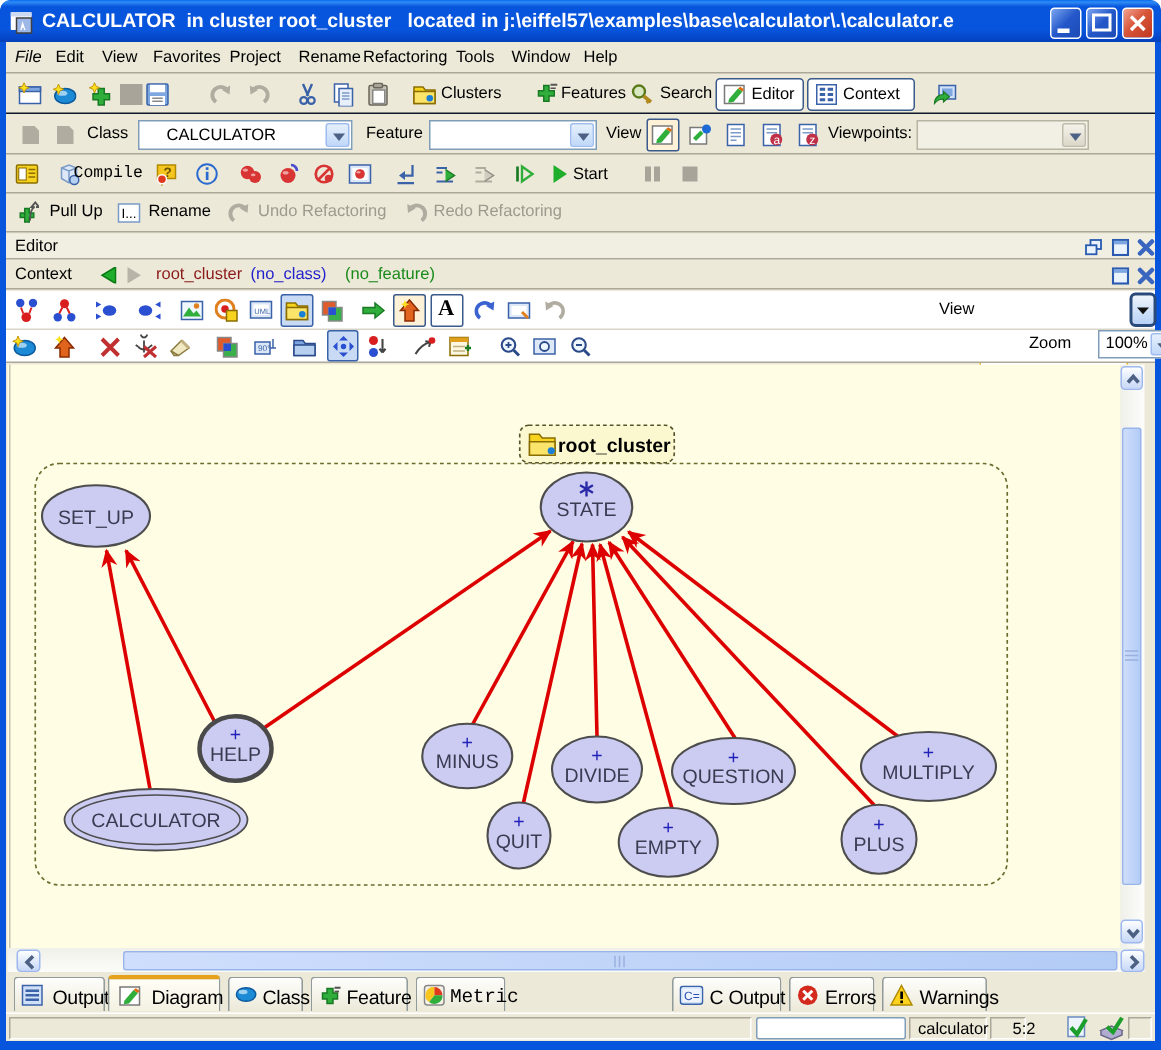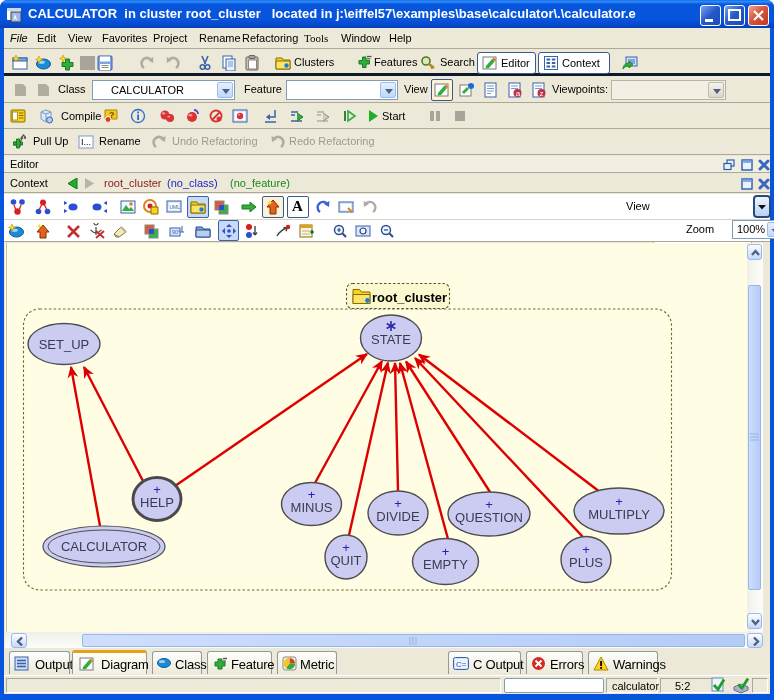--- a/index.html
+++ b/index.html
@@ -10,21 +10,21 @@
   background:linear-gradient(180deg,#0a6cf1 0%, #2f8cf5 5%, #0855dd 16%, #0855dd 70%, #0646c8 92%, #0340b5 100%);
   border-radius:7px 7px 0 0; color:#fff; }
 #titleicon { position:absolute; left:7px; top:7px; width:16px; height:16px; }
 #titletext { position:absolute; left:28px; top:6px; font-size:13px; font-weight:bold; color:#fff; white-space:nowrap; letter-spacing:0px; }
 .winbtn { position:absolute; top:5px; width:21px; height:21px; border-radius:3px; border:1px solid #fff; }
 .wb-min, .wb-max { background:linear-gradient(135deg,#7ba5f0 0%, #2357c9 50%, #1e4bb5 100%); }
 .wb-close { background:linear-gradient(135deg,#f2a390 0%, #d8563a 45%, #c03820 100%); }
 #menubar { position:absolute; left:4px; top:28px; width:766px; height:21px; background:#ECE9D8; border-bottom:1px solid #ACA899; }
 #menubar span { position:absolute; top:4px; color:#000; }
 .tbar { position:absolute; left:4px; width:766px; background:#ECE9D8; }
-#tb1 { top:50px; height:26px; border-bottom:3px solid #0f172a; }
+#tb1 { top:50px; height:26px; border-bottom:1px solid #0f172a; }
 #tb2 { top:77px; height:26px; border-bottom:1px solid #ACA899; }
 #tb3 { top:104px; height:25px; border-bottom:1px solid #ACA899; }
 #tb4 { top:130px; height:25px; border-bottom:1px solid #ACA899; }
 .icon { position:absolute; width:16px; height:16px; }
 .lbl { position:absolute; top:6px; color:#000; }
 .combo { position:absolute; background:#fff; border:1px solid #7F9DB9; height:20px; }
 .combo .btn { position:absolute; right:1px; top:1px; bottom:1px; width:16px;
   background:linear-gradient(180deg,#e6f0fc,#c0d8f8); border:1px solid #9ebcf0; border-radius:2px; }
 .combo .btn:after { content:""; position:absolute; left:4px; top:6px; border:4px solid transparent; border-top:5px solid #4d6185; }
 #edhdr { position:absolute; left:4px; top:156px; width:766px; height:17px; background:#F1EFE2; border-bottom:1px solid #ACA899; }
@@ -72,21 +72,21 @@
     </div>
 </div>
 <div id="menubar">
   <span style="left:6px;font-style:italic;">File</span>
     <span style="left:33px;">Edit</span>
     <span style="left:64px;">View</span>
     <span style="left:98px;">Favorites</span>
     <span style="left:149px;">Project</span>
     <span style="left:195px;">Rename</span>
     <span style="left:238px;">Refactoring</span>
-    <span style="left:300px;font-family:Liberation Serif, serif;">Tools</span>
+    <span style="left:300px;">Tools</span>
     <span style="left:337px;">Window</span>
     <span style="left:385px;">Help</span>
 </div>
 <div class="tbar" id="tb1">
   <svg class="icon" style="left:8px;top:5px;" viewBox="0 0 16 16">
       <rect x="1" y="3" width="14" height="11" fill="#fff" stroke="#3a62a8"></rect>
       <rect x="1" y="3" width="14" height="3" fill="#7ea6e0" stroke="#3a62a8"></rect>
       <path d="M4 0 L5 2.5 L7.5 3.5 L5 4.5 L4 7 L3 4.5 L0.5 3.5 L3 2.5 Z" fill="#ffe01e" stroke="#c09000" stroke-width="0.6"></path>
     </svg>
   <svg class="icon" style="left:31px;top:5px;" viewBox="0 0 16 16">
@@ -245,21 +245,21 @@
         <line x1="9" y1="5" x2="13.5" y2="5"></line>
         <line x1="9" y1="7.5" x2="13.5" y2="7.5"></line>
         <line x1="9" y1="10" x2="13.5" y2="10"></line>
       </g>
     </svg>
   <svg class="icon" style="left:34px;top:4px;" viewBox="0 0 16 16">
       <path d="M3 4 L8 2 L13 4 L13 11 L8 14 L3 11 Z" fill="#dce8f8" stroke="#7a9ac8"></path>
       <path d="M3 4 L8 6 L13 4 M8 6 L8 14" fill="none" stroke="#7a9ac8"></path>
       <circle cx="11.5" cy="12" r="3" fill="#b8d0f0" stroke="#3a62a8"></circle>
     </svg>
-  <span class="lbl" style="left:57px;">Compile</span>
+  <span class="lbl" style="left:45px;font-family:Liberation Mono, monospace;">Compile</span>
   <svg class="icon" style="left:99px;top:4px;" viewBox="0 0 16 16">
       <path d="M2 2 h12 v9 h-6 l-3 4 v-4 H2 z" fill="#f7c61e" stroke="#b08a00"></path>
       <text x="6" y="10" font-size="9" font-weight="bold" fill="#6a5200">?</text>
       <circle cx="5" cy="11.5" r="3" fill="#e03a1e" stroke="#fff"></circle>
     </svg>
   <svg class="icon" style="left:126px;top:4px;" viewBox="0 0 16 16">
       <circle cx="8" cy="8" r="6.5" fill="none" stroke="#2a6ad0" stroke-width="1.3"></circle>
       <rect x="7.2" y="6.5" width="1.8" height="5.5" fill="#2a6ad0"></rect>
       <rect x="7.2" y="3.5" width="1.8" height="1.8" fill="#2a6ad0"></rect>
     </svg>
@@ -689,21 +689,21 @@
       </svg>
       <span class="tx" style="left:23px;">Feature</span>
     </div>
   <div class="tab" style="left:273px; width:60px;">
       <svg style="position:absolute;left:4px;top:4px;" width="15" height="15" viewBox="0 0 15 15">
         <rect x="1" y="1" width="13" height="13" rx="2" fill="#f6f2e8" stroke="#888"></rect>
         <path d="M7.5 7.5 L7.5 2 A5.5 5.5 0 0 1 13 7.5 Z" fill="#e03a1e"></path>
         <path d="M7.5 7.5 L13 7.5 A5.5 5.5 0 0 1 4 12 Z" fill="#2fae3c"></path>
         <path d="M7.5 7.5 L4 12 A5.5 5.5 0 0 1 7.5 2 Z" fill="#f7c61e"></path>
       </svg>
-      <span class="tx" style="left:22px;">Metric</span>
+      <span class="tx" style="left:22px;font-family:Liberation Mono, monospace;">Metric</span>
     </div>
   <div class="tab" style="left:444px; width:73px;">
       <svg style="position:absolute;left:4px;top:5px;" width="16" height="13" viewBox="0 0 16 13">
         <rect x="0.5" y="0.5" width="15" height="12" rx="2" fill="#cfe0f8" stroke="#3a62a8"></rect>
         <rect x="2" y="2" width="12" height="9" fill="#eef4fc"></rect>
         <text x="3" y="9.5" font-size="8" fill="#2a4fb0" font-family="Liberation Sans">C=</text>
       </svg>
       <span class="tx" style="left:24px;">C Output</span>
     </div>
   <div class="tab" style="left:522px; width:57px;">
@@ -721,21 +721,21 @@
       </svg>
       <span class="tx" style="left:24px;">Warnings</span>
     </div>
 </div>
 <div id="statusbar">
   <div class="scell" style="left:2px; width:495px;"></div>
   <div class="scell" style="left:500px; width:100px; background:#fff; border:1px solid #7F9DB9; border-radius:2px;"></div>
   <div class="scell" style="left:602px; width:52px;">
       <span style="position:absolute; left:5px; top:1px;">calculator</span>
     </div>
-  <div class="scell" style="left:656px; width:60px;">
+  <div class="scell" style="left:656px; width:24px;">
       <span style="position:absolute; left:14px; top:1px;">5:2</span>
     </div>
   <svg style="position:absolute; left:706px; top:1px;" width="18" height="17" viewBox="0 0 18 17">
       <rect x="2" y="1" width="11" height="13" fill="#eef4fc" stroke="#6a8ac0"></rect>
       <path d="M4 8 L8 12.5 L14 2.5" fill="none" stroke="#1d9e2c" stroke-width="2.8"></path>
     </svg>
   <svg style="position:absolute; left:728px; top:1px;" width="20" height="17" viewBox="0 0 20 17">
       <path d="M2 10 l7 -3 7 3 -7 3 z" fill="#c8c4e0" stroke="#6a668a"></path>
       <path d="M2 10 v3 l7 3 7 -3 v-3" fill="#b0acd0" stroke="#6a668a"></path>
       <path d="M6 7.5 L10 11 L16 1.5" fill="none" stroke="#1d9e2c" stroke-width="2.8"></path>

